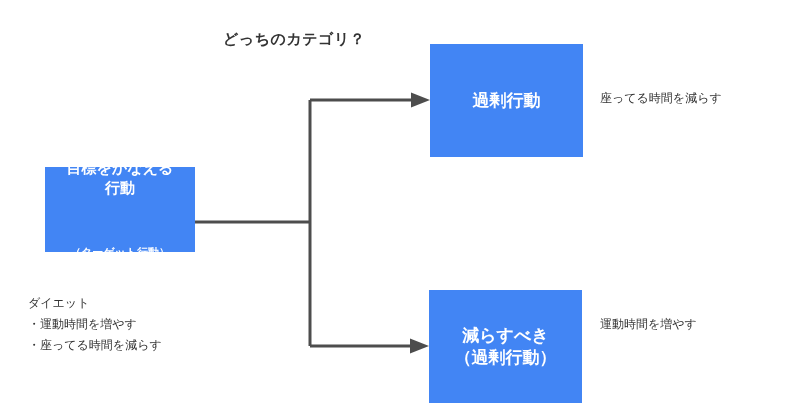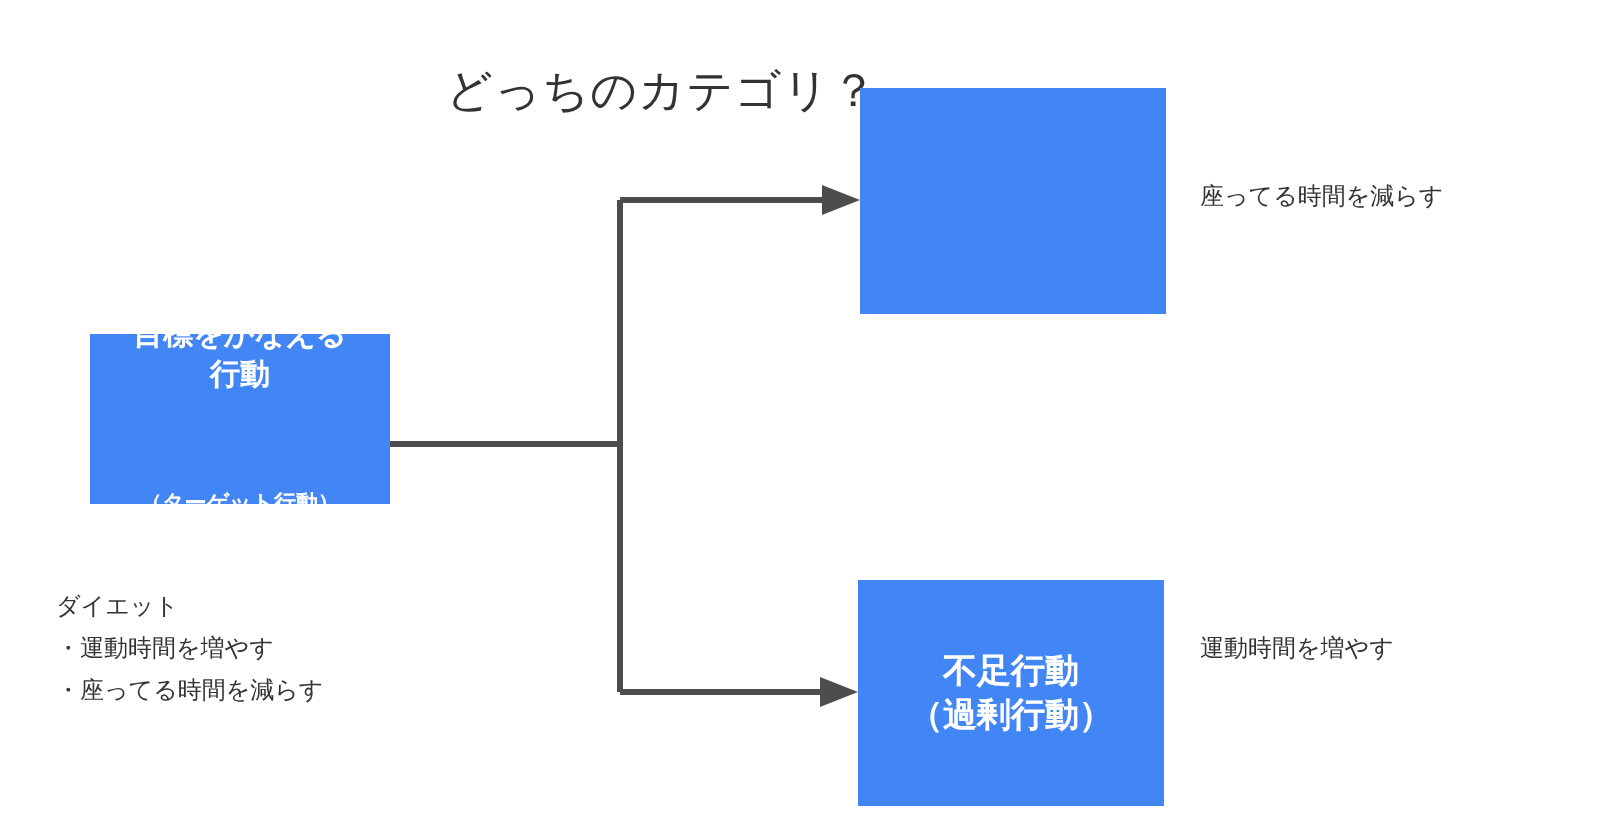--- a/index.html
+++ b/index.html
@@ -23,24 +23,25 @@
   }
   .connector-svg {
     position: absolute;
     left: 0; top: 0;
     width: 800px; height: 409px;
   }
   .diagram-title {
     position: absolute;
     left: 223px;
     top: 30px;
-    font-size: 23px;
+    font-size: 15px;
     color: var(--text);
     letter-spacing: 0.5px;
     white-space: nowrap;
+    font-weight: bold;
   }
   .node {
     position: absolute;
     background: var(--box-fill);
     color: var(--box-text);
     display: flex;
     flex-direction: column;
     align-items: center;
     justify-content: center;
     text-align: center;
@@ -101,24 +102,25 @@
 
   <div class="diagram-title">どっちのカテゴリ？</div>
 
   <div class="node node-target">
     <div>目標をかなえる</div>
     <div>行動</div>
     <div class="small-line">（ターゲット行動）</div>
   </div>
 
   <div class="node node-excess">
+    <div>過剰行動</div>
   </div>
 
   <div class="node node-deficit">
-    <div>不足行動</div>
+    <div>減らすべき</div>
     <div>（過剰行動）</div>
   </div>
 
   <div class="note-block">
     <div>ダイエット</div>
     <div>・運動時間を増やす</div>
     <div>・座ってる時間を減らす</div>
   </div>
 
   <div class="side-note side-note-excess">座ってる時間を減らす</div>

